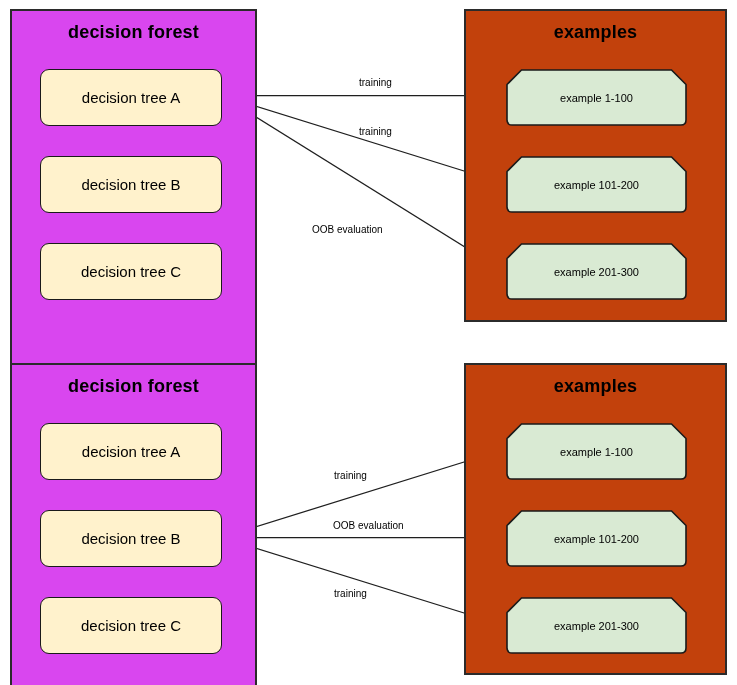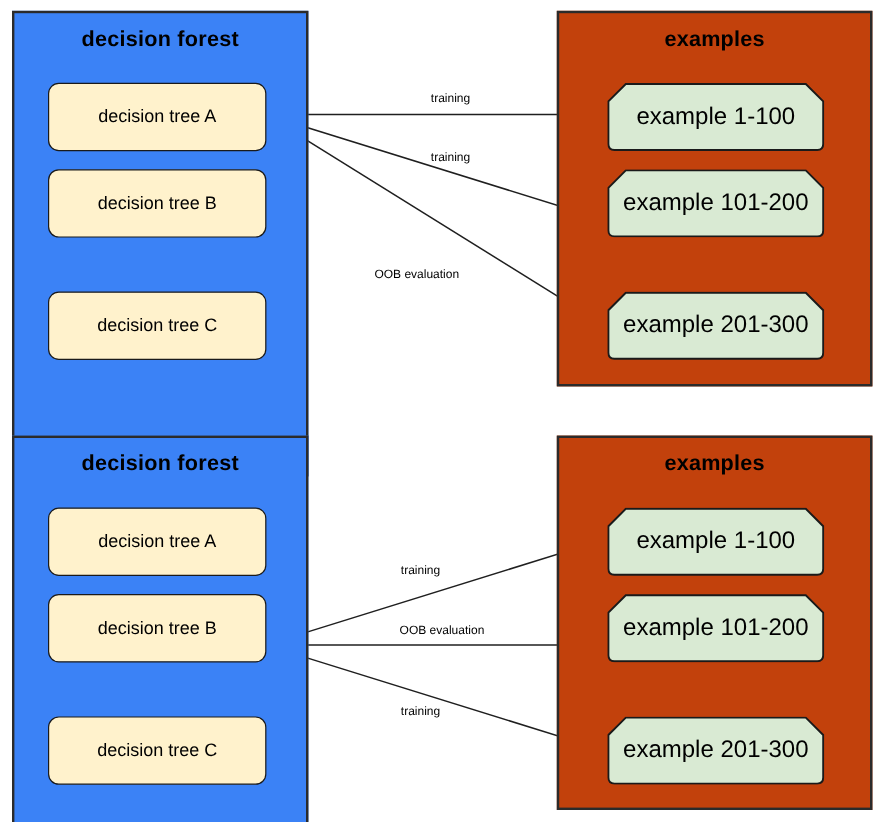--- a/index.html
+++ b/index.html
@@ -3,42 +3,42 @@
 <meta charset="utf-8">
 <style>
   html,body{margin:0;padding:0;background:#ffffff;}
   #canvas{
     position:relative;width:737px;height:685px;background:#ffffff;overflow:hidden;
     font-family:"Liberation Sans","DejaVu Sans",sans-serif;color:#000;
   }
   .panel{position:absolute;left:0;width:737px;height:314px;}
   .forest-box{
     position:absolute;left:10px;top:0;width:247px;height:388px;
-    background:#3b82f6;border:2px solid #2b2b2b;box-sizing:border-box;padding-left:28px;
+    background:#d946ef;border:2px solid #2b2b2b;box-sizing:border-box;padding-left:28px;
   }
   .examples-box{
     position:absolute;left:464px;top:0;width:263px;height:313px;
     background:#c2410c;border:2px solid #2b2b2b;box-sizing:border-box;
   }
   .box-title{
     position:absolute;top:11px;left:0;width:100%;text-align:center;
     font-size:18px;font-weight:bold;letter-spacing:.2px;
   }
   .tree-node{
     position:absolute;left:28px;width:182px;height:57px;
     background:#fff2cc;border:1.6px solid #1a1a1a;border-radius:9px;box-sizing:border-box;
     display:flex;align-items:center;justify-content:center;font-size:15px;
   }
   .example-node{
     position:absolute;left:40px;width:181px;height:57px;
-    display:flex;align-items:center;justify-content:center;font-size:20px;
+    display:flex;align-items:center;justify-content:center;font-size:11px;
   }
   .example-node svg{position:absolute;inset:0;width:100%;height:100%;}
   .example-node .node-label{position:relative;z-index:1;}
-  .slot-1{top:58px}.slot-2{top:130px}.slot-3{top:232px}
+  .slot-1{top:58px}.slot-2{top:145px}.slot-3{top:232px}
   #arrow-layer{position:absolute;left:0;top:0;width:737px;height:685px;pointer-events:none;}
   #arrow-layer line{stroke:#1f1f1f;stroke-width:1.25;}
   .arrow-label{
     position:absolute;font-size:10px;line-height:17px;white-space:nowrap;z-index:2;
   }
   .arrow-label.wrap{white-space:normal;width:86px;line-height:23px;}
   .shape-path{fill:#d9ead3;stroke:#1a1a1a;stroke-width:1.6;}
 </style>
 </head>
 <body>

